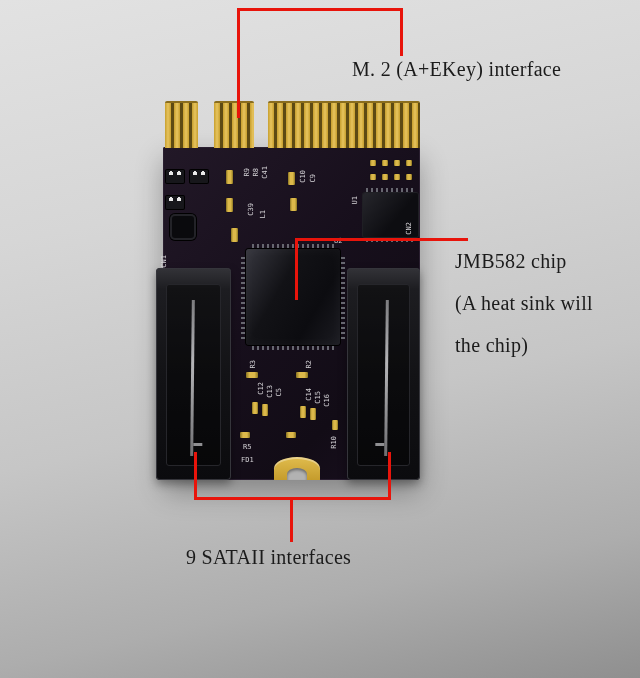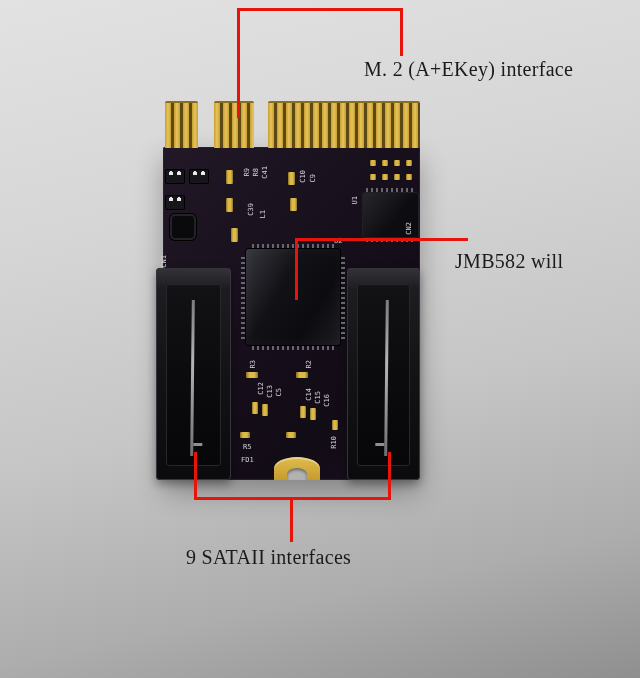--- a/index.html
+++ b/index.html
@@ -109,21 +109,21 @@
   #ln-m2-v2   { left:400px; top:8px;   width:3px;  height:48px; }
   #ln-chip-v  { left:295px; top:239px; width:3px;  height:61px; }
   #ln-chip-h  { left:295px; top:238px; width:173px; height:3px; }
   #ln-sata-vl { left:194px; top:452px; width:3px;  height:48px; }
   #ln-sata-vr { left:388px; top:452px; width:3px;  height:48px; }
   #ln-sata-h  { left:194px; top:497px; width:197px; height:3px; }
   #ln-sata-vc { left:290px; top:500px; width:3px;  height:42px; }
 
   
   .caption { position:absolute; color:#1b1b1b; font-size:20px; letter-spacing:.3px; z-index:6; }
-  #cap-m2   { left:364px; top:58px; }
+  #cap-m2   { left:352px; top:58px; }
   #cap-chip { left:455px; top:240px; line-height:42px; }
   #cap-sata { left:186px; top:546px; }
 </style>
 </head>
 <body>
 
 <div class="scene" id="scene">
 
   <div class="pcb"></div>
 
@@ -156,21 +156,23 @@
   <div class="rl" id="ln-chip-v"></div>
   <div class="rl" id="ln-chip-h"></div>
   <div class="rl" id="ln-sata-vl"></div>
   <div class="rl" id="ln-sata-vr"></div>
   <div class="rl" id="ln-sata-h"></div>
   <div class="rl" id="ln-sata-vc"></div>
 
   <div class="caption" id="cap-m2">M. 2 (A+EKey) interface</div>
 
   <div class="caption" id="cap-chip">
-    <div>JMB582 will</div>
+    <div>JMB582 chip</div>
+    <div>(A heat sink will</div>
+    <div>the chip)</div>
   </div>
 
   <div class="caption" id="cap-sata">9 SATAII interfaces</div>
 
 <div class="comp sot" style="left: 166px; top: 170px; width: 18px; height: 13px;"></div>
     <div class="comp sot" style="left: 190px; top: 170px; width: 18px; height: 13px;"></div>
     <div class="comp sot" style="left: 166px; top: 196px; width: 18px; height: 13px;"></div>
     <div class="comp ind" style="left: 170px; top: 214px; width: 26px; height: 26px;"></div>
     <div class="comp gold" style="left: 226px; top: 170px; width: 7px; height: 14px;"></div>
     <div class="comp gold" style="left: 226px; top: 198px; width: 7px; height: 14px;"></div>

